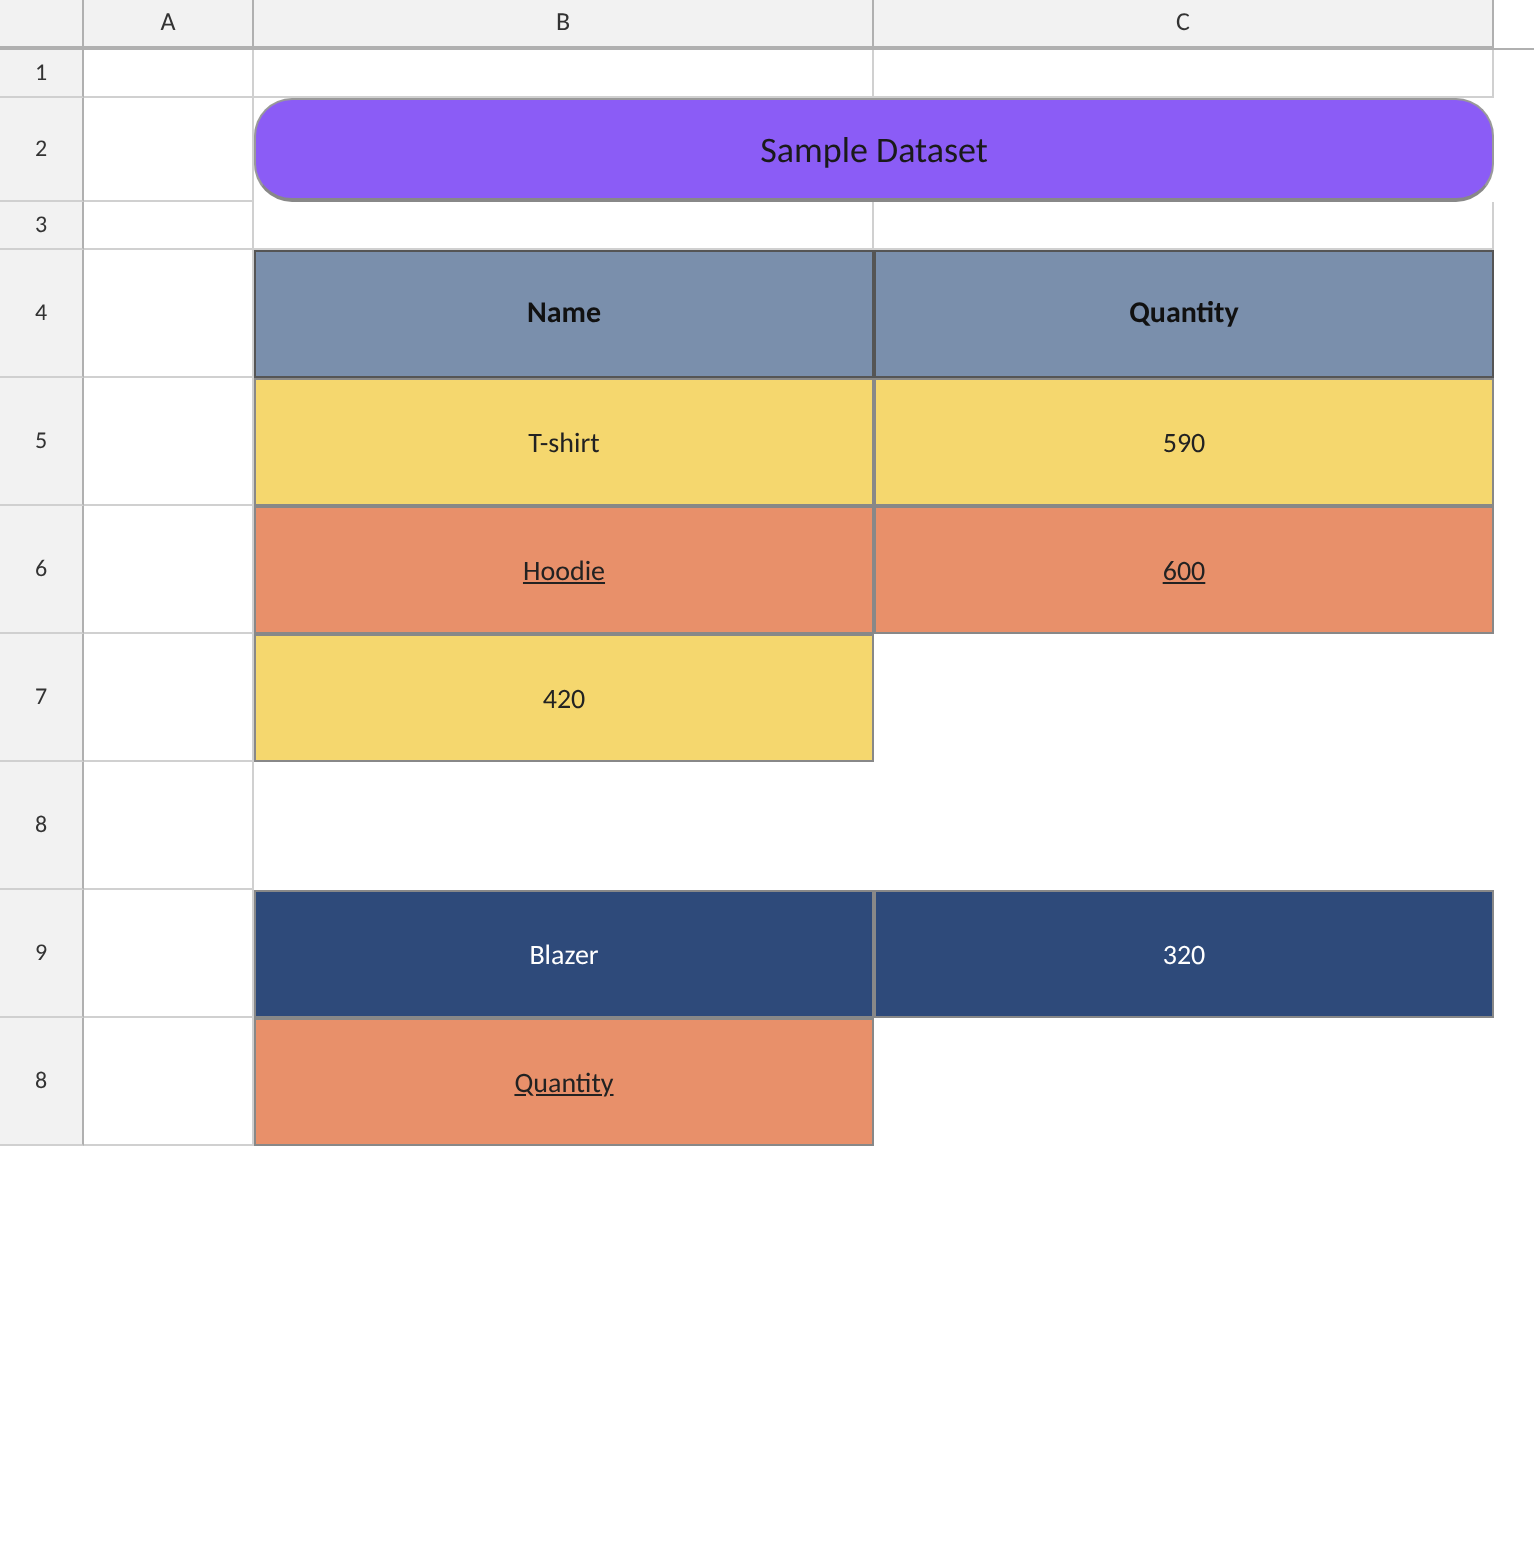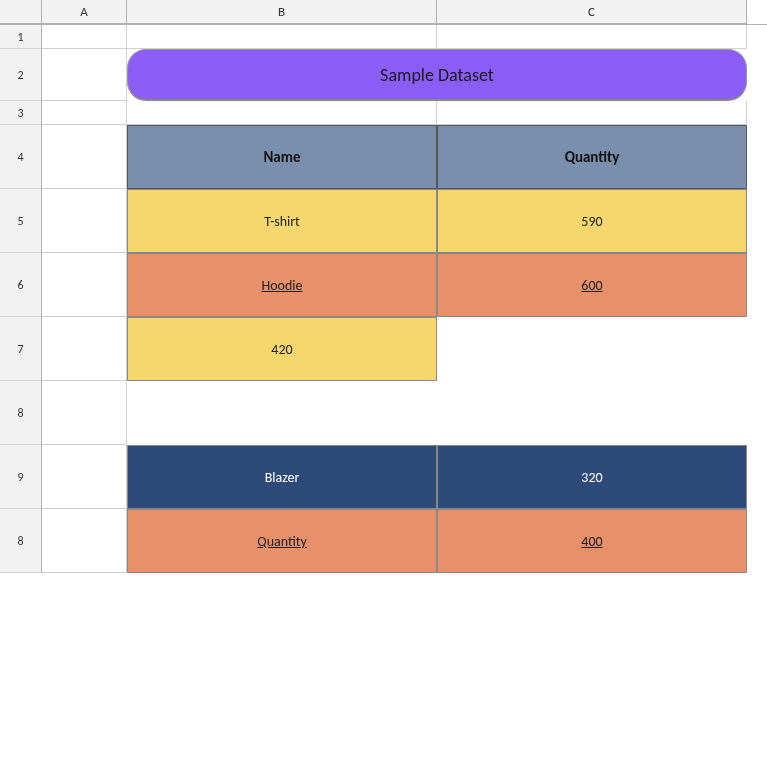--- a/index.html
+++ b/index.html
@@ -210,16 +210,15 @@
     <div class="row-num">9</div>
     <div class="cell cell-a"></div>
     <div class="cell cell-b data-cell color-blue-dark">Blazer</div>
     <div class="cell cell-c data-cell color-blue-dark">320</div>
   </div>
 
   <div class="sheet-row row-height-data">
     <div class="row-num">8</div>
     <div class="cell cell-a"></div>
     <div class="cell cell-b data-cell color-salmon">Quantity</div>
-    <div class="cell cell-c data-cell color-salmon">400</div>
   </div>
 
 </div>
 
 </body></html>

